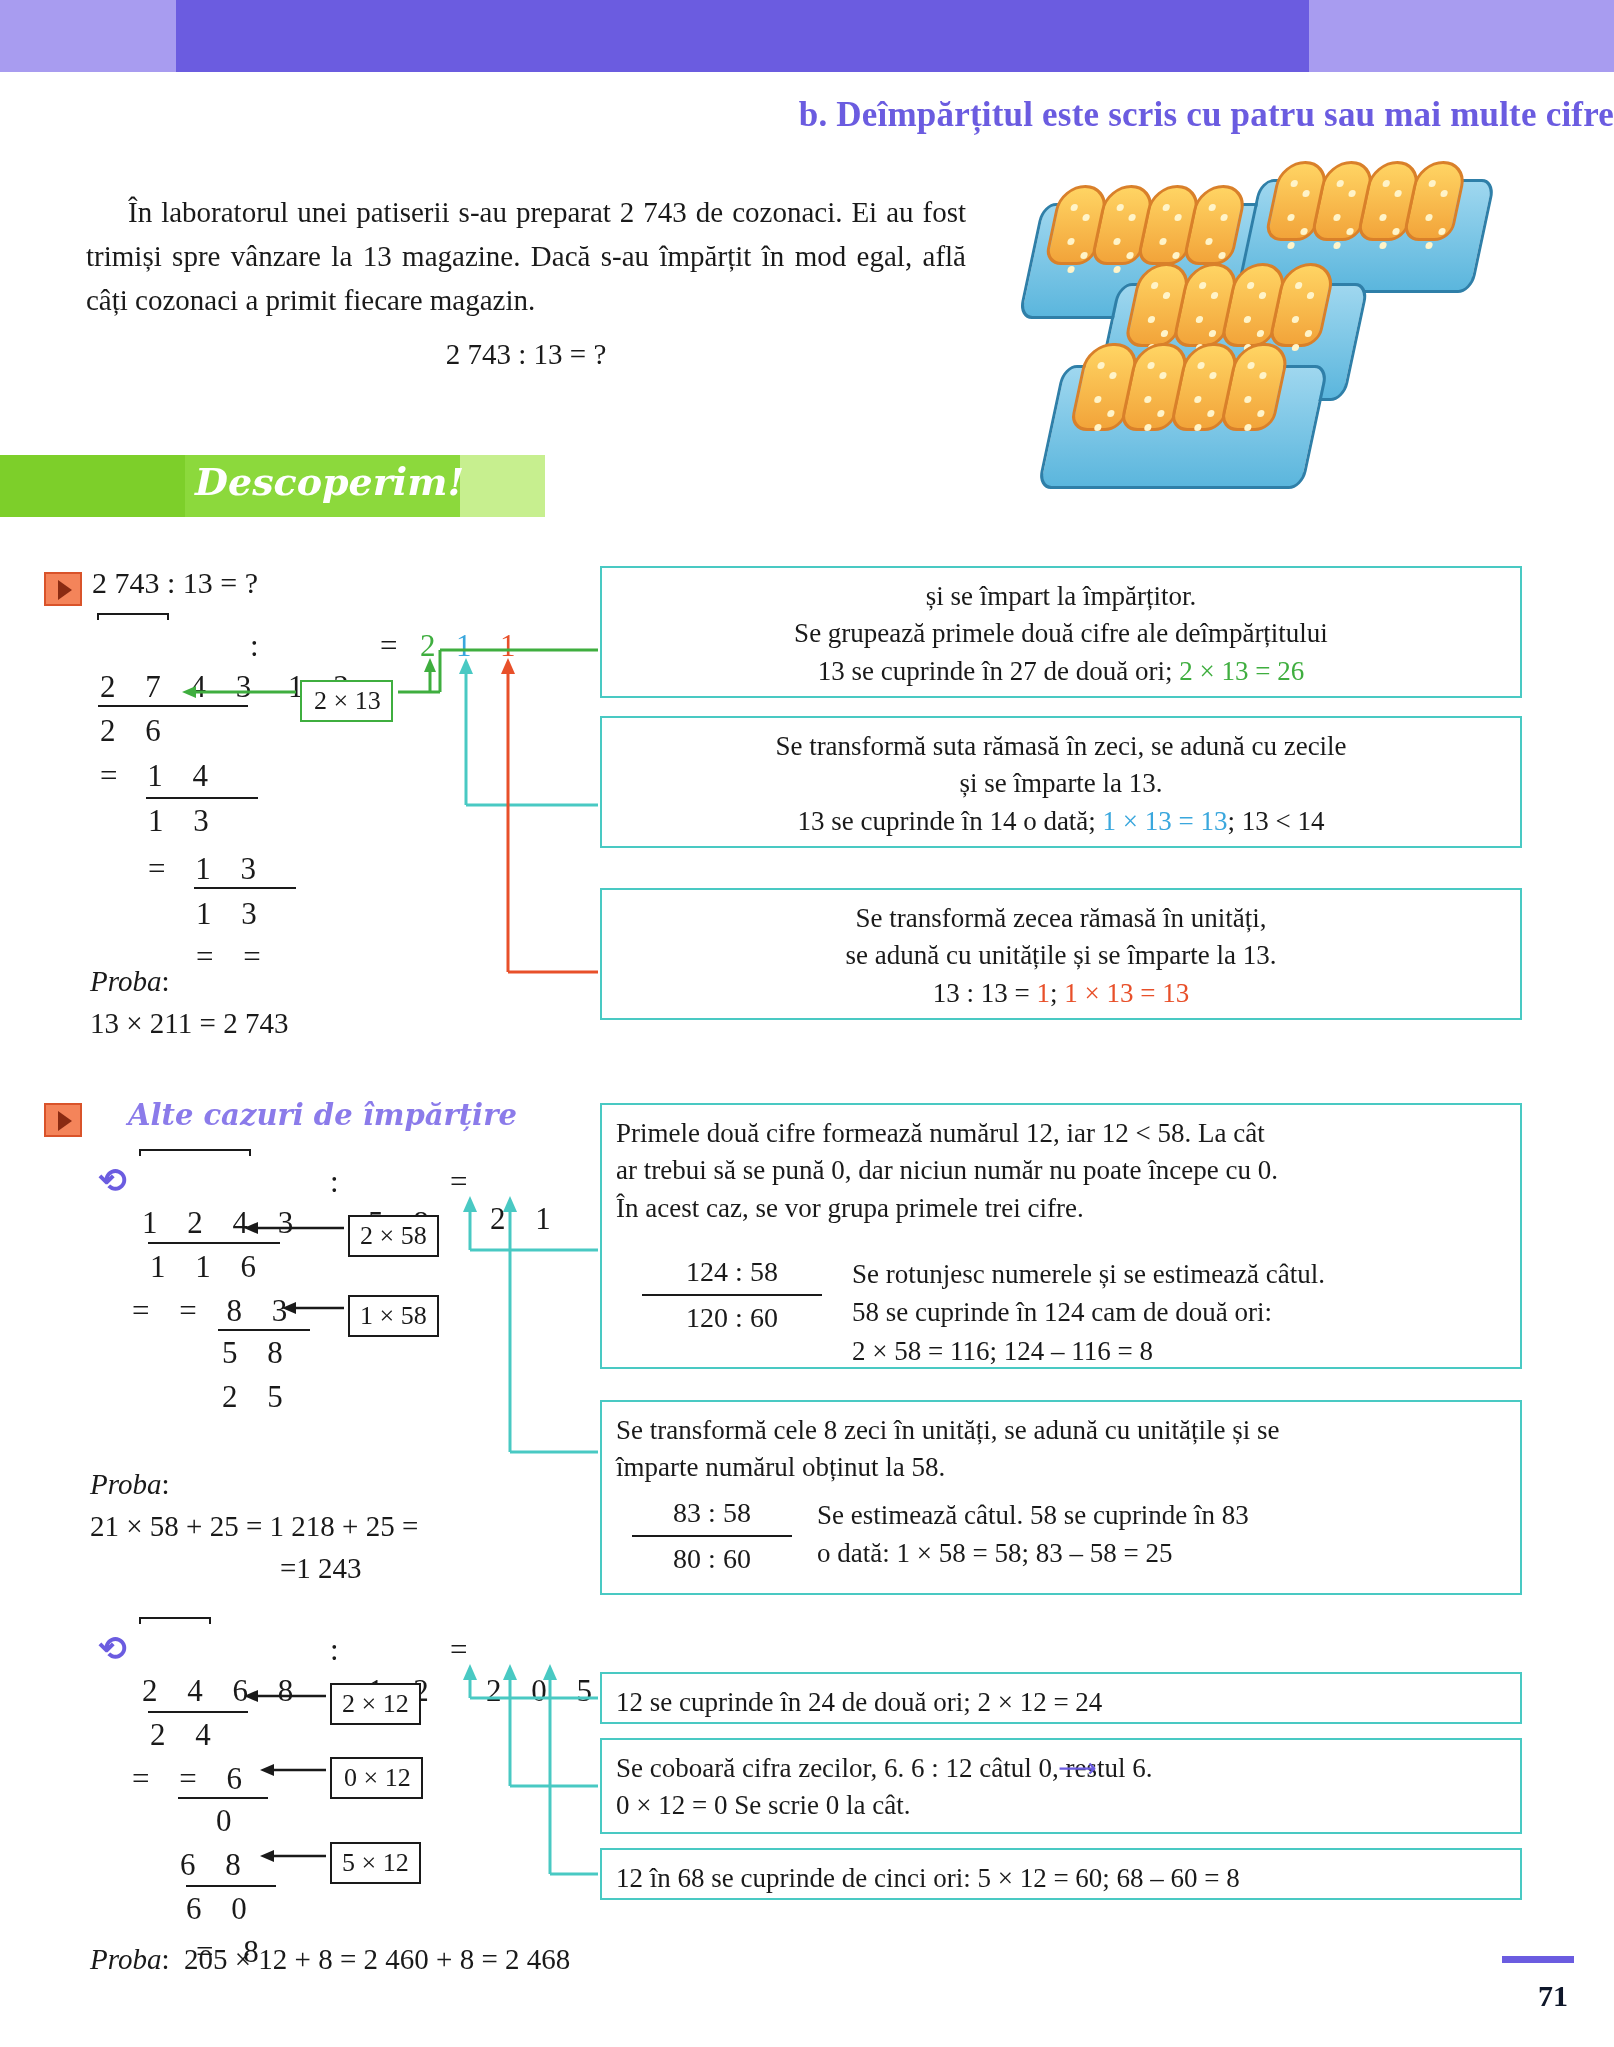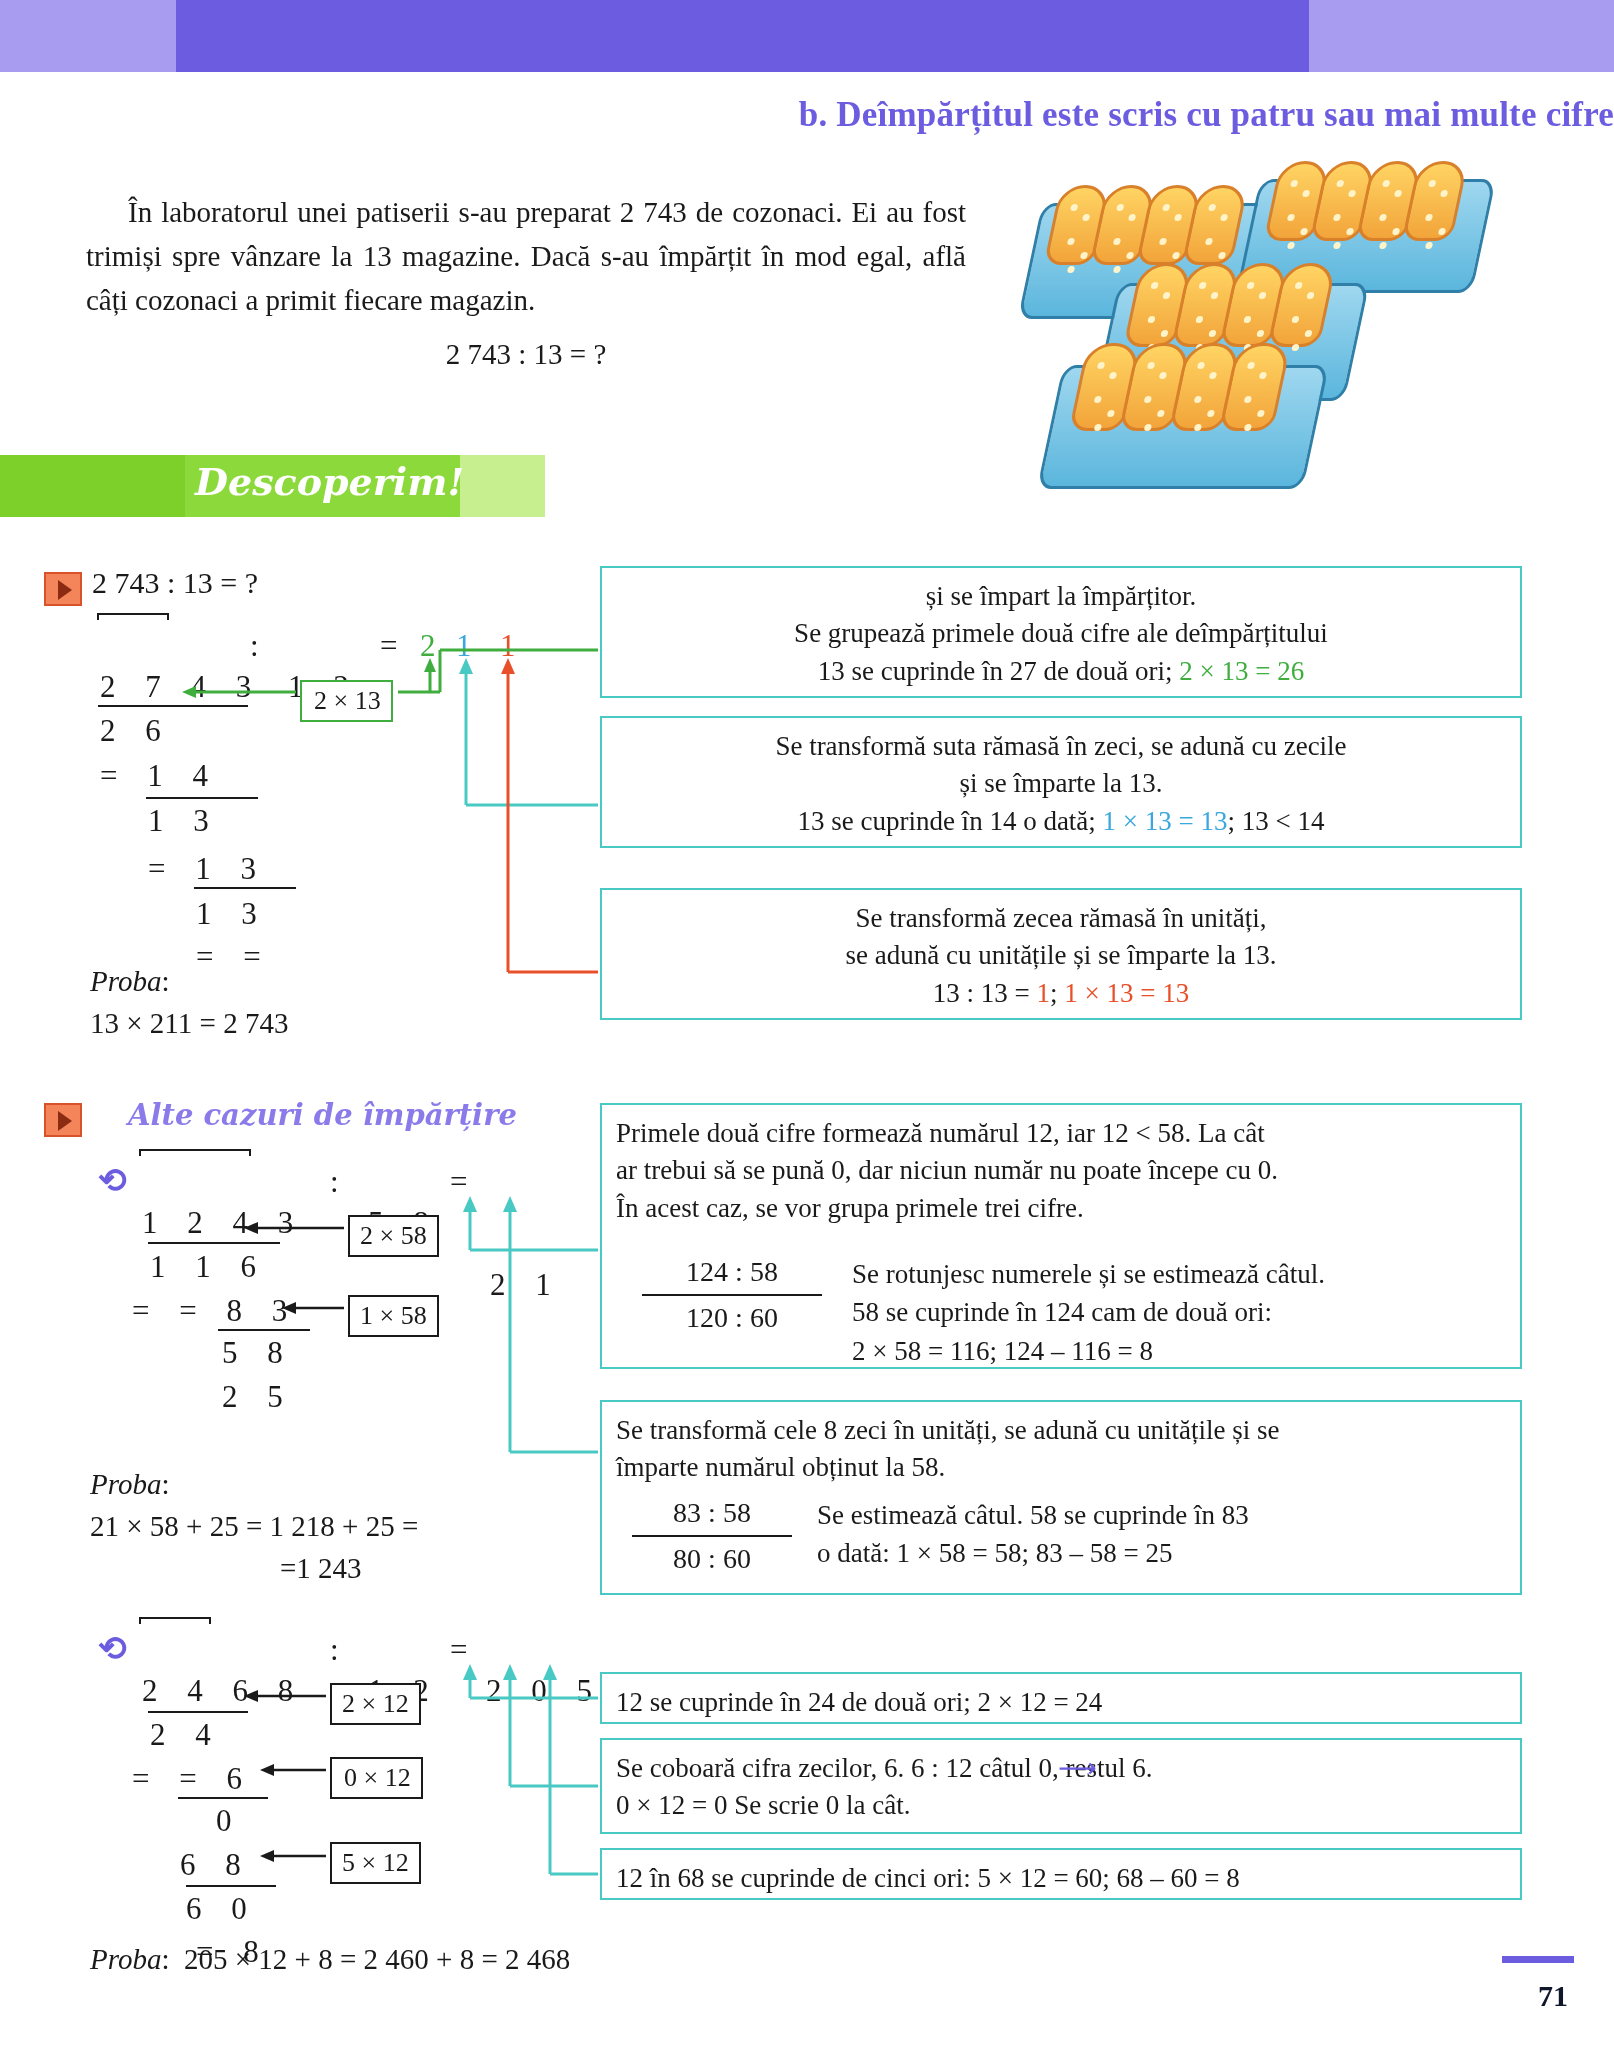--- a/index.html
+++ b/index.html
@@ -229,21 +229,21 @@
 </div>
 
 <div class="marker" style="left:44px; top:1103px;"></div>
 <div class="label-script" style="left:128px; top:1098px;">Alte cazuri de împărțire</div>
 
 <div class="bullet-c" style="left:98px; top:1160px;">⟲</div>
 <div class="abs digits" style="left:142px; top:1164px;">1 2 4 3</div>
 <div class="abs" style="left:330px; top:1164px; font-size:31px;">:</div>
 <div class="abs digits" style="left:368px; top:1164px;">5 8</div>
 <div class="abs" style="left:450px; top:1164px; font-size:31px;">=</div>
-<div class="abs digits" style="left:490px; top:1226px;">2 1</div>
+<div class="abs digits" style="left:490px; top:1160px;">2 1</div>
 
 <div class="abs digits" style="left:150px; top:1208px;">1 1 6</div>
 <div class="abs digits" style="left:132px; top:1252px;">=  =  8 3</div>
 <div class="abs digits" style="left:222px; top:1294px;">5  8</div>
 <div class="abs digits" style="left:222px; top:1338px;">2  5</div>
 
 <div class="tagbox" style="left:348px; top:1215px;">2 × 58</div>
 <div class="tagbox" style="left:348px; top:1295px;">1 × 58</div>
 
 <div class="proba" style="left:90px; top:1463px;">

